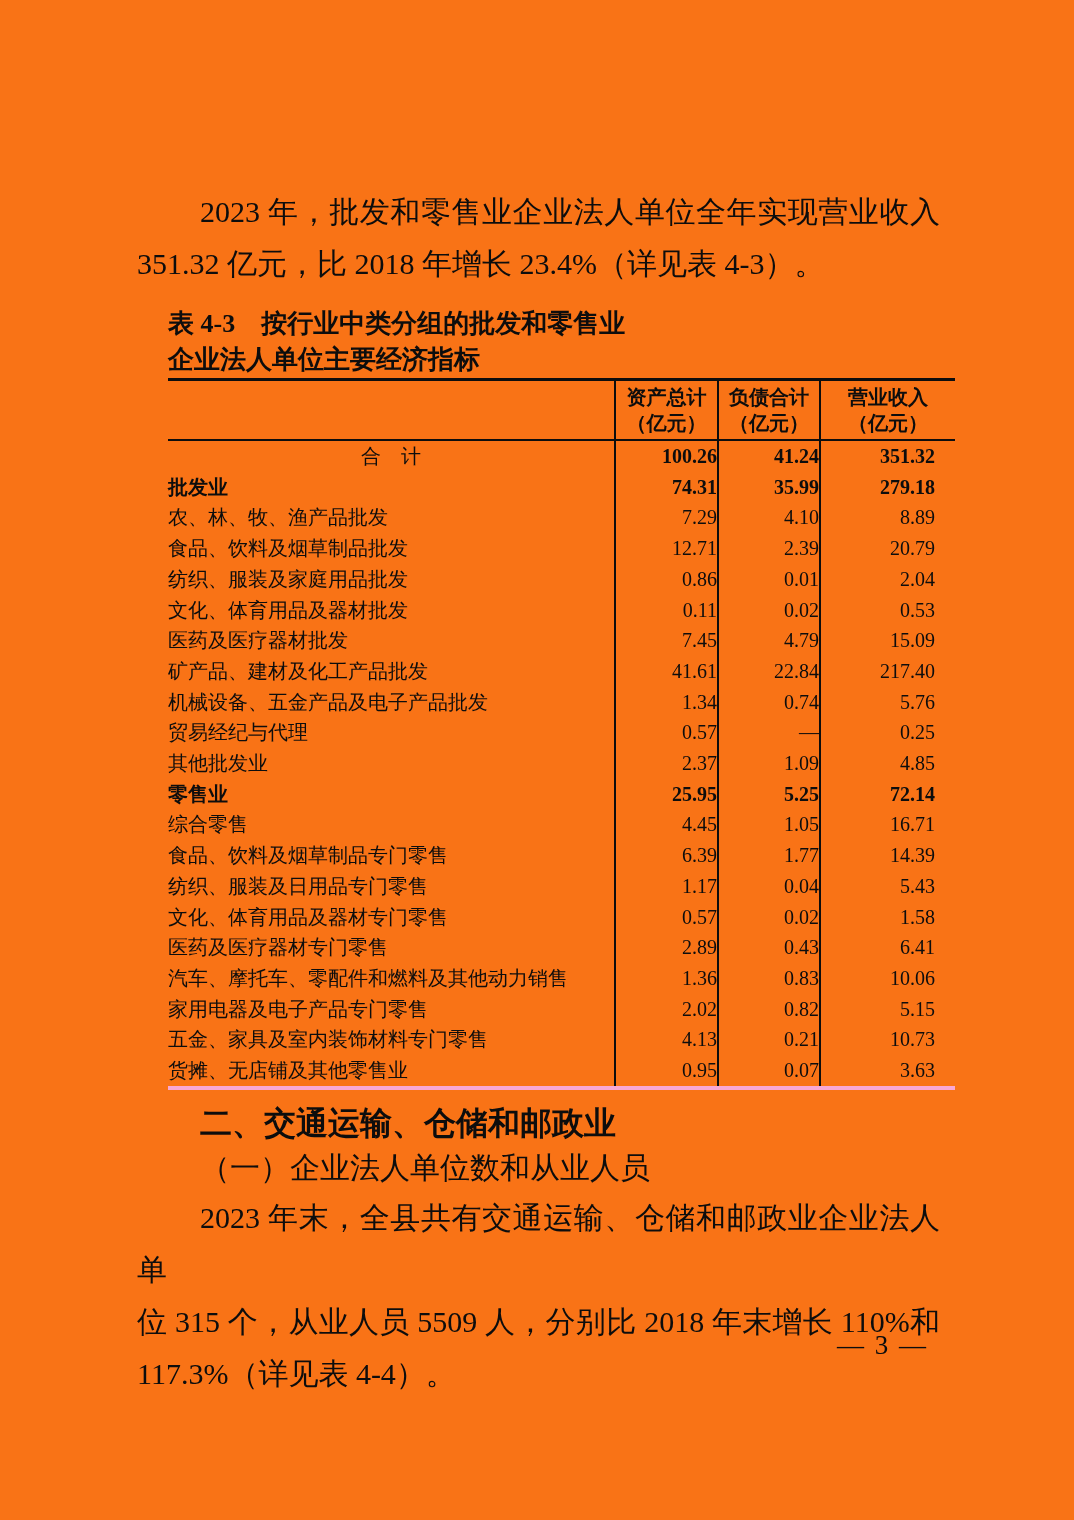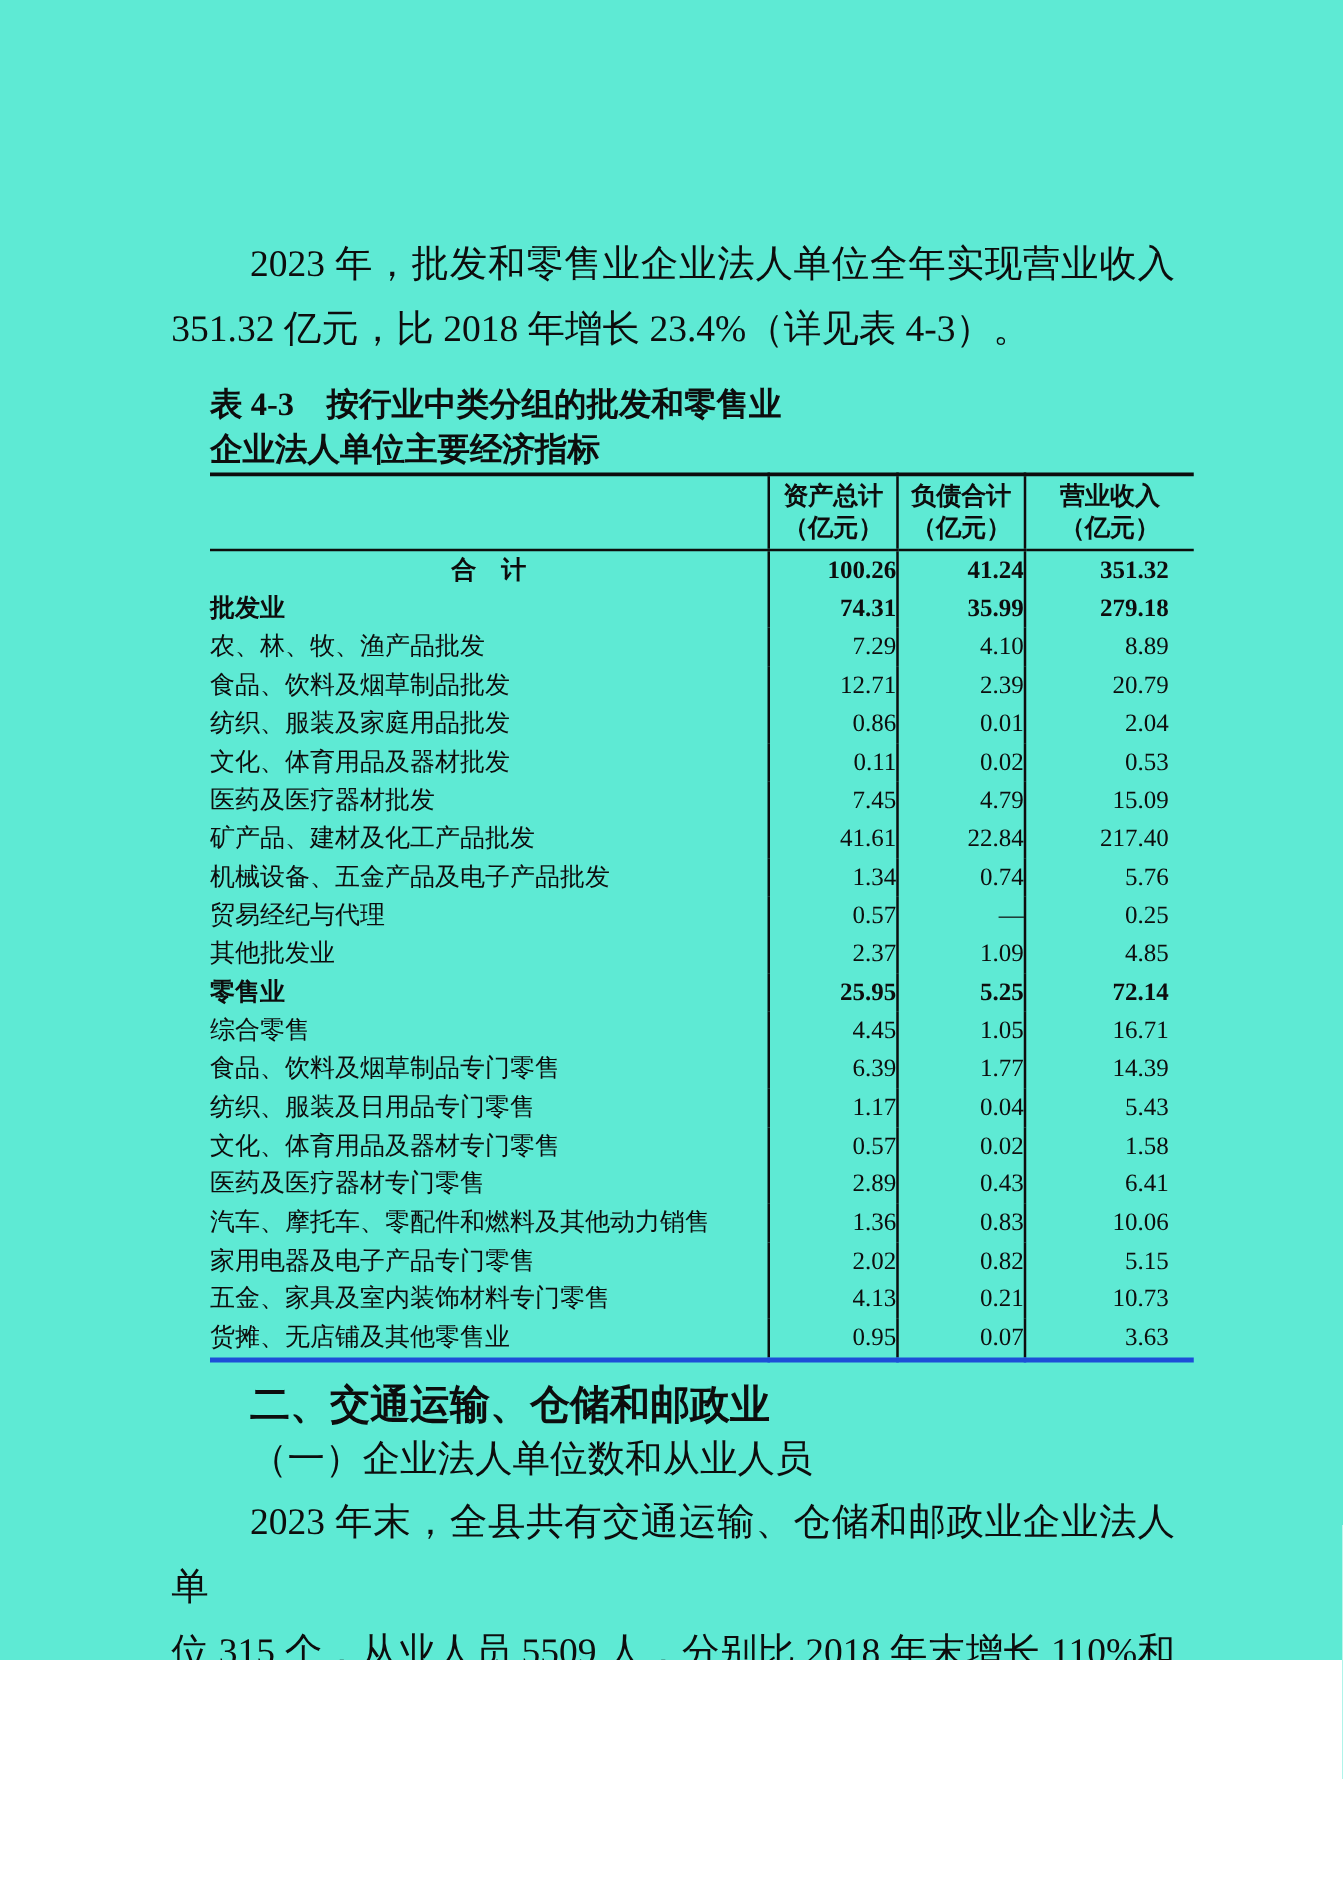--- a/index.html
+++ b/index.html
@@ -1,20 +1,20 @@
 <!DOCTYPE html>
 <html><head>
 <meta charset="utf-8">
 <style>
   html, body { margin:0; padding:0; background:#ffffff; }
   .page {
     position: relative;
     width: 1074px;
-    height: 1328px;
-    background: #5eead4;
+    height: 1520px;
+    background: #f97316;
     color: #0d0d0d;
     font-family: "Liberation Serif", "DejaVu Serif", serif;
     overflow: hidden;
   }
   .content { padding: 186px 134px 0 137px; }
 
   
   .para { font-size: 30px; line-height: 52px; }
   .pline { display: block; }
   .indent { text-indent: 63px; }
@@ -30,21 +30,21 @@
     line-height: 36px;
   }
 
   
   table.t43 {
     margin-left: 31px;
     width: 787px;
     table-layout: fixed;
     border-collapse: collapse;
     border-top: 3px solid #0d0d0d;
-    border-bottom: 4px solid #1d4ed8;
+    border-bottom: 4px solid #f9a8d4;
   }
   table.t43 th {
     height: 58px;
     padding: 0;
     font-size: 20px;
     font-weight: bold;
     line-height: 26px;
     text-align: center;
     vertical-align: middle;
     border-bottom: 2px solid #0d0d0d;
@@ -52,21 +52,21 @@
   table.t43 td {
     height: 30.7px;
     padding: 0;
     font-size: 20px;
     line-height: 30.7px;
     vertical-align: middle;
     white-space: nowrap;
   }
   .vl { border-left: 2px solid #0d0d0d; }
   td.lbl { text-align: left; padding-left: 36px; }
-  tr.total td.lbl { padding-left: 0; text-align: center; font-weight: bold; }
+  tr.total td.lbl { padding-left: 0; text-align: center; font-weight: normal; }
   tr.group td.lbl { padding-left: 0; font-weight: bold; }
   tr.total td.num, tr.group td.num { font-weight: bold; }
   td.num { text-align: right; padding-right: 4px; }
   td.num.last { padding-right: 20px; }
 
   
   .section-heading {
     margin-top: 12px;
     padding-left: 63px;
     font-family: "Liberation Sans", "DejaVu Sans", sans-serif;

